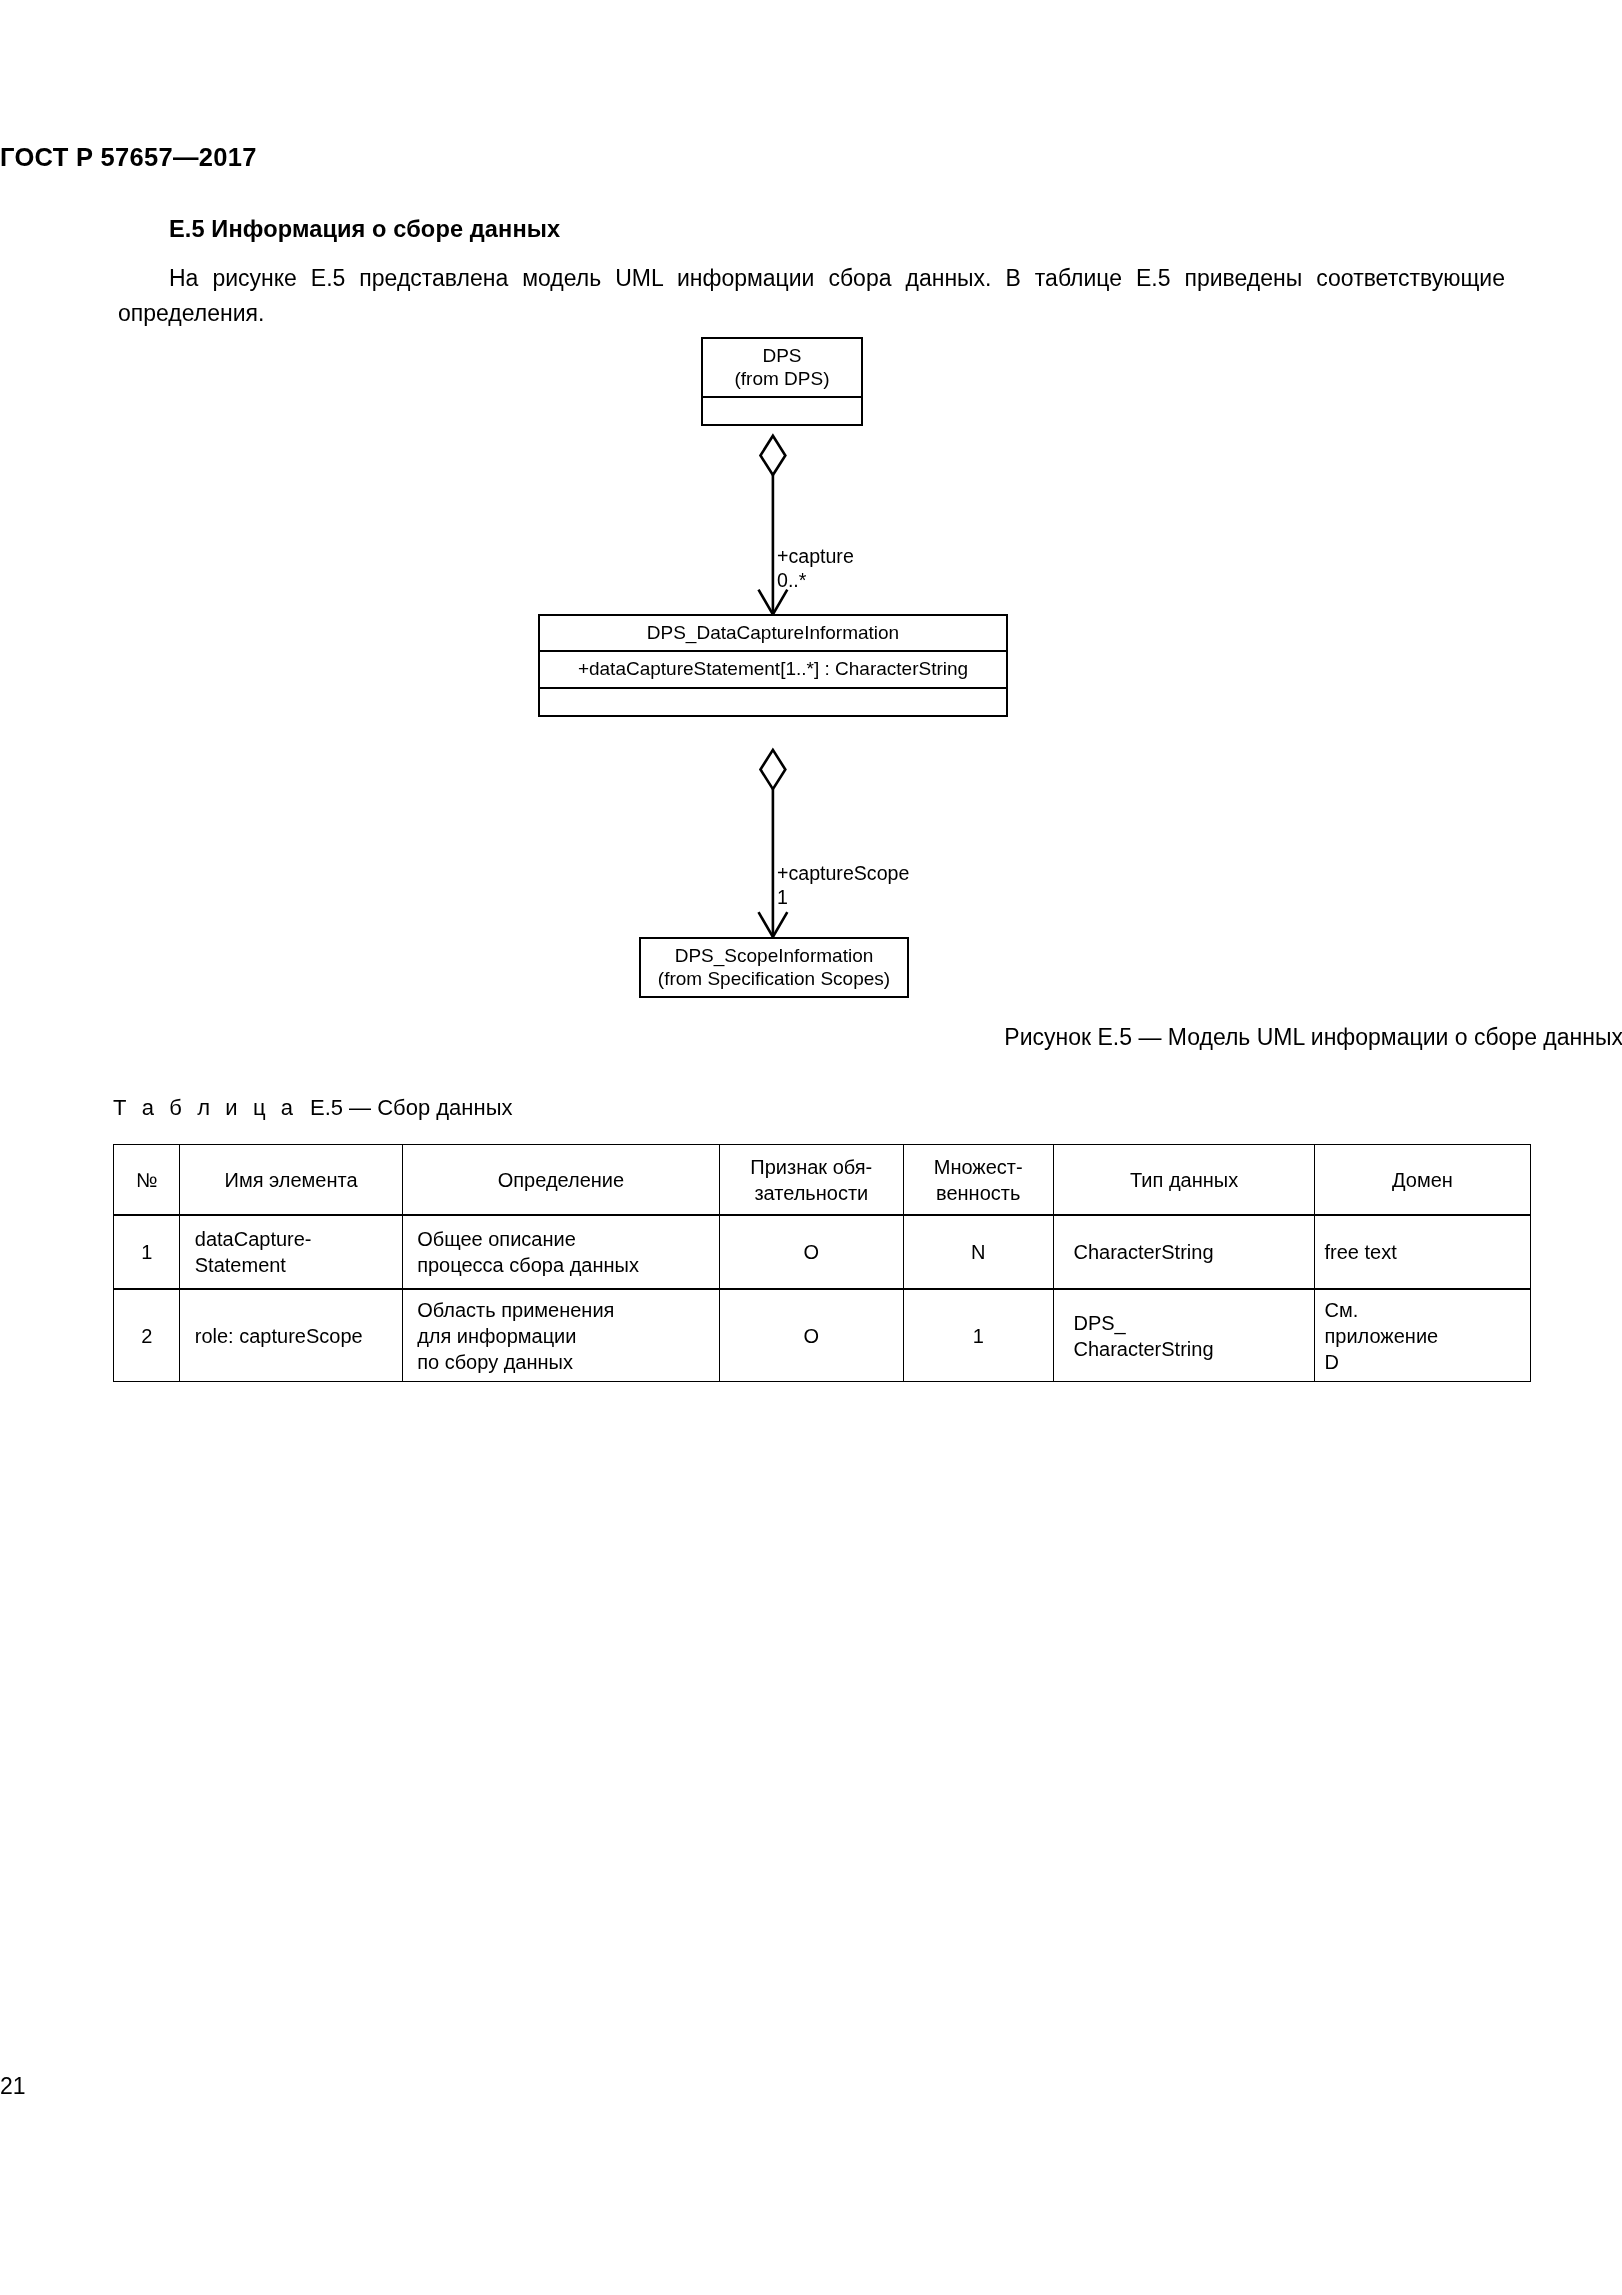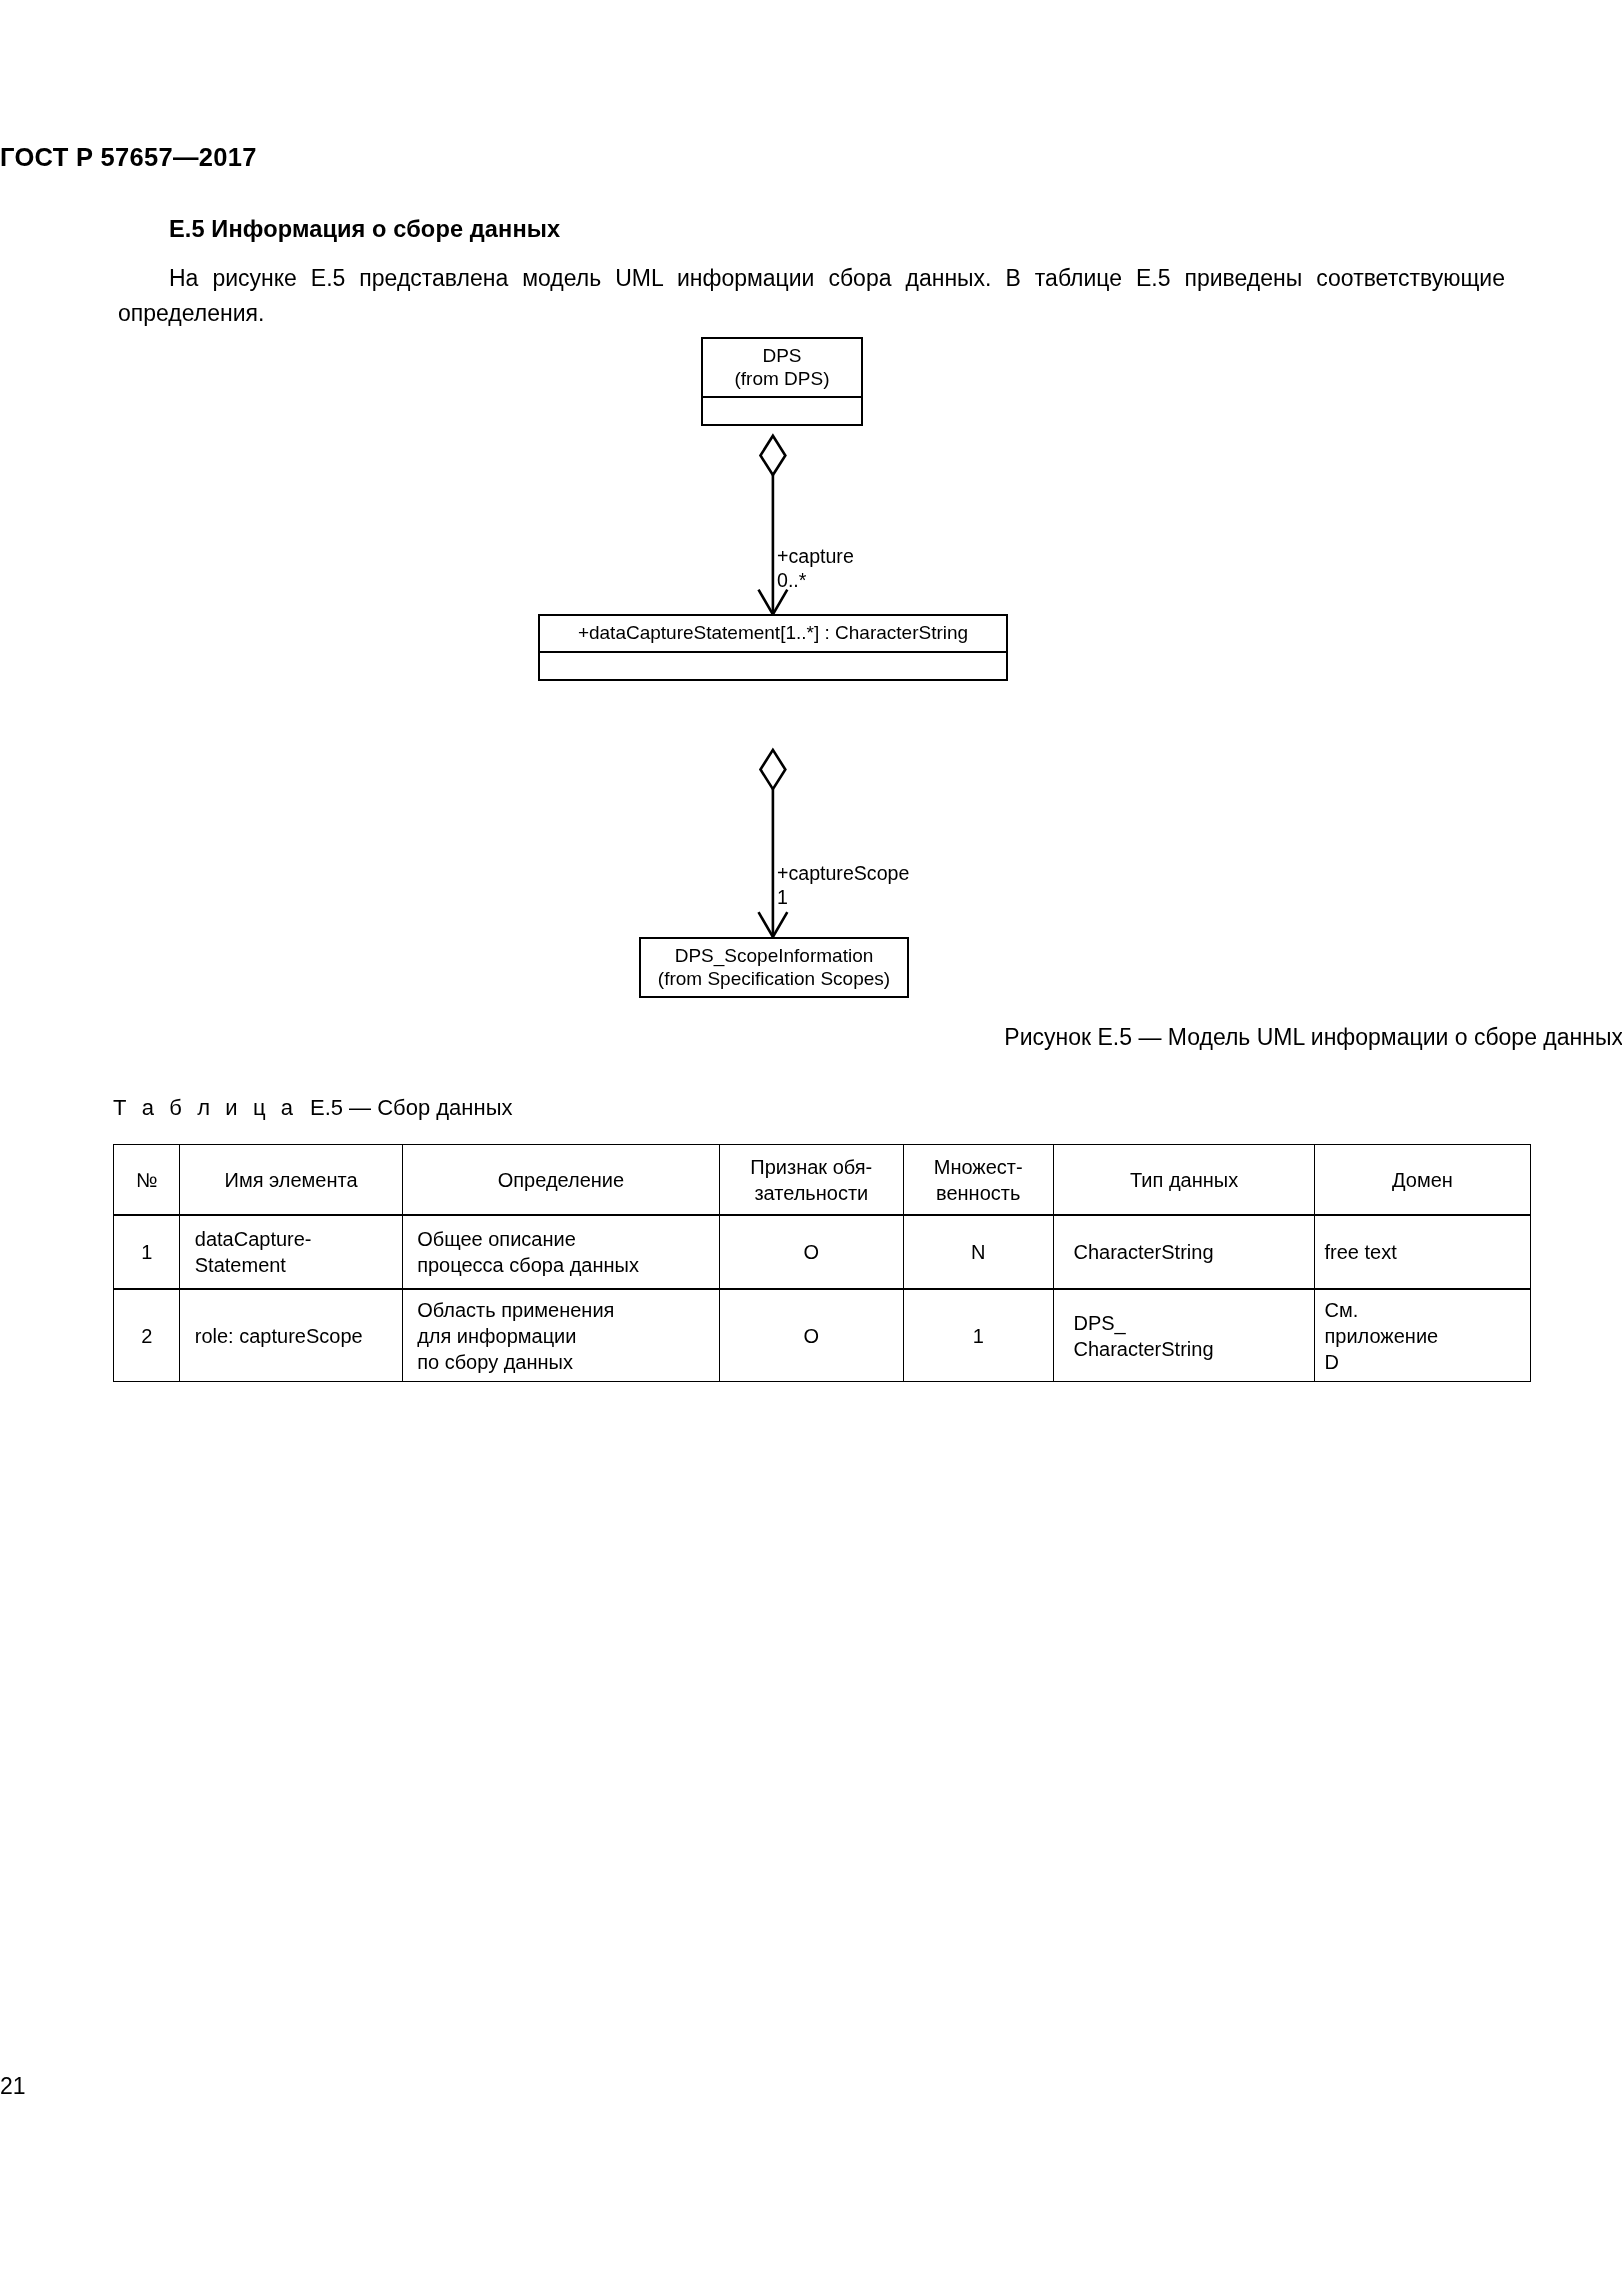--- a/index.html
+++ b/index.html
@@ -208,20 +208,21 @@
     </g>
   </svg>
 
   <div class="uml-box" id="box-dps">
     <div class="uml-compartment divided">DPS
 (from DPS)</div>
     <div class="uml-compartment empty"></div>
   </div>
 
   <div class="uml-box" id="box-capture-info">
+    <div class="uml-compartment divided">DPS_DataCaptureInformation</div>
     <div class="uml-compartment attr divided">+dataCaptureStatement[1..*] : CharacterString</div>
     <div class="uml-compartment empty"></div>
   </div>
 
   <div class="uml-box" id="box-scope-info">
     <div class="uml-compartment">DPS_ScopeInformation
 (from Specification Scopes)</div>
   </div>
 
   <div class="assoc-label" id="assoc-capture">+capture

